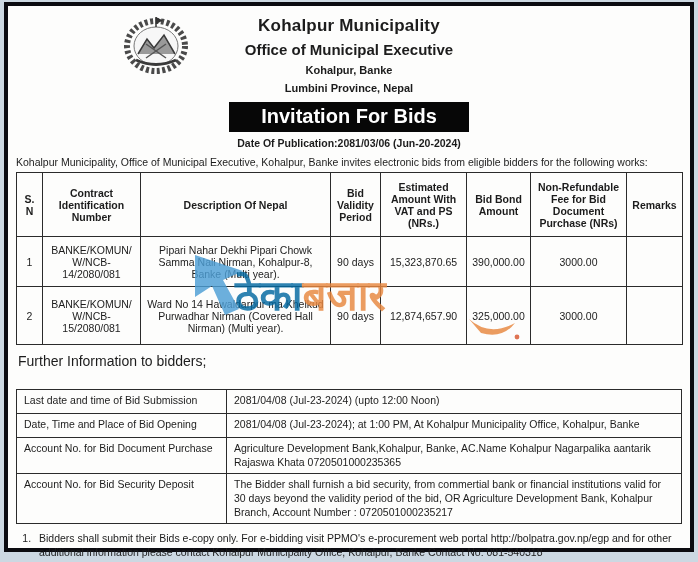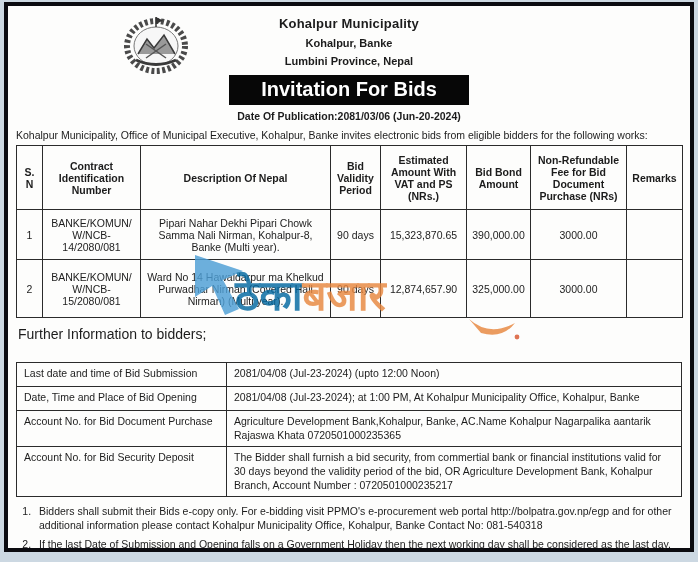--- a/index.html
+++ b/index.html
@@ -15,21 +15,21 @@
     position: relative;
     margin: 2px 4px 0 4px;
     width: 690px;
     height: 550px;
     border: 4px solid #0b0b10;
     background: #fdfdfc;
     padding: 6px 8px 0 8px;
   }
   .header { text-align: center; position: relative; }
   .emblem { position: absolute; left: 104px; top: 2px; width: 72px; height: 62px; }
-  .title-main { font-size: 13px; font-weight: bold; letter-spacing: .2px; padding-top: 4px; }
+  .title-main { font-size: 17px; font-weight: bold; letter-spacing: .2px; padding-top: 4px; }
   .title-office { font-size: 15px; font-weight: bold; margin-top: 5px; }
   .addr { font-size: 11px; font-weight: bold; margin-top: 6px; }
   .banner {
     display: inline-block;
     background: #070707;
     color: #ffffff;
     font-size: 20px;
     font-weight: bold;
     padding: 3px 32px 4px 32px;
     margin-top: 8px;
@@ -84,20 +84,21 @@
       <ellipse cx="36" cy="32" rx="29" ry="25" fill="none" stroke="#4a4a4a" stroke-width="6" stroke-dasharray="3,2.5"></ellipse>
       <ellipse cx="36" cy="32" rx="22" ry="19" fill="#f7f7f7" stroke="#777" stroke-width="1"></ellipse>
       <path d="M36 3 l7 3.5 -7 3.5 z" fill="#333"></path>
       <line x1="36" y1="3" x2="36" y2="13" stroke="#333" stroke-width="1.5"></line>
       <polyline points="18,40 27,25 34,34 44,21 55,40" fill="#9a9a9a" stroke="#3a3a3a" stroke-width="1.5"></polyline>
       <path d="M16 46 Q36 55 56 46" fill="none" stroke="#3a3a3a" stroke-width="3"></path>
       <line x1="26" y1="30" x2="46" y2="44" stroke="#555" stroke-width="1.5"></line>
       <line x1="46" y1="30" x2="26" y2="44" stroke="#555" stroke-width="1.5"></line>
     </svg>
     <div class="title-main">Kohalpur Municipality</div>
+    <div class="title-office">Office of Municipal Executive</div>
     <div class="addr">Kohalpur, Banke</div>
     <div class="addr">Lumbini Province, Nepal</div>
     <div><span class="banner">Invitation For Bids</span></div>
     <div class="pubdate">Date Of  Publication:2081/03/06 (Jun-20-2024)</div>
   </div>
 
   <div class="intro">Kohalpur  Municipality, Office of Municipal Executive, Kohalpur, Banke invites electronic bids from eligible bidders for the following works:</div>
 
   <table class="bids">
     <colgroup>

